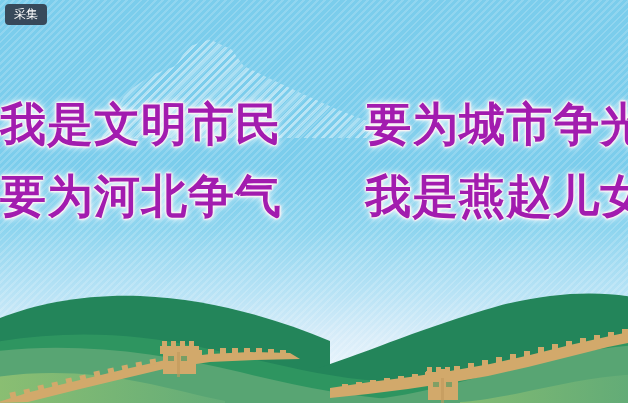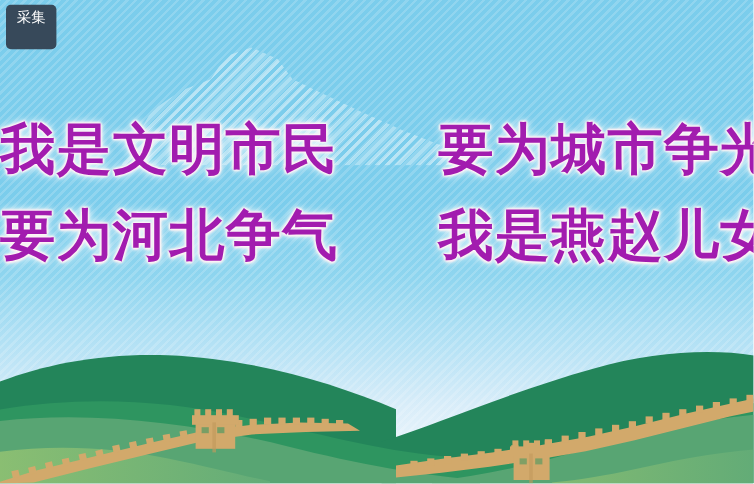--- a/index.html
+++ b/index.html
@@ -112,21 +112,21 @@
   .slogan-gap {
     display: inline-block;
     width: 26px;
   }
 
   
   .capture-button {
     position: absolute;
     left: 5px;
     top: 4px;
-    padding: 3px 9px 20px 9px;
+    padding: 3px 9px 4px 9px;
     background: #37495a;
     color: #ffffff;
     font-size: 12px;
     line-height: 14px;
     border-radius: 4px;
     font-family: "DejaVu Sans", "Liberation Sans", sans-serif;
     cursor: pointer;
     z-index: 20;
   }
 </style>

